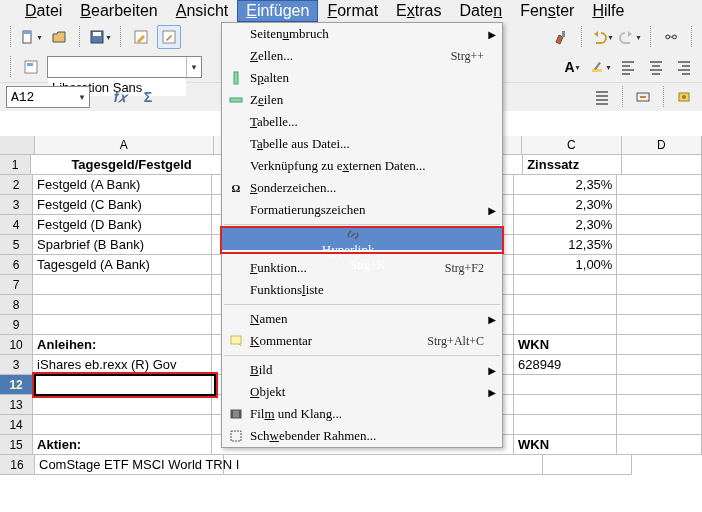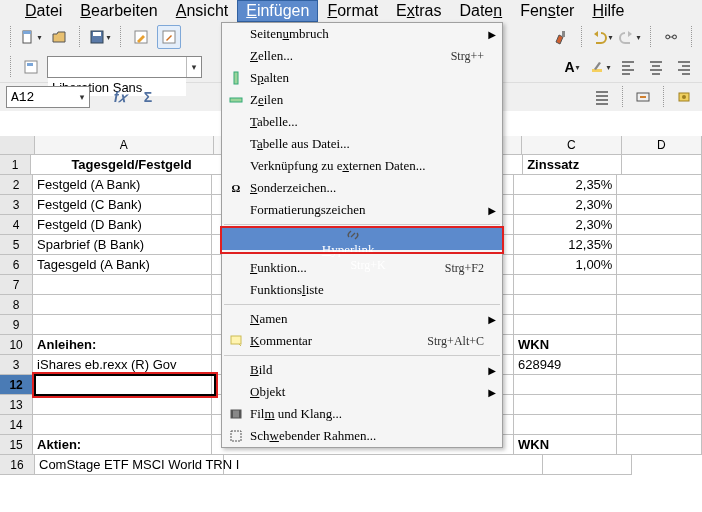--- a/index.html
+++ b/index.html
@@ -35,21 +35,21 @@
   .combo input{border:none;outline:none;font-size:13px;padding:0 4px;height:18px;width:90px;}
   .combo .dd{width:14px;text-align:center;font-size:9px;color:#333;cursor:default;height:100%;display:flex;align-items:center;justify-content:center;}
   
   .sheet{position:absolute;left:0;right:0;top:136px;bottom:0;overflow:hidden;}
   .col-headers{display:flex;height:18px;background:var(--header-bg);border-bottom:1px solid var(--grid-line);font-size:12px;}
   .col-headers .corner{width:34px;border-right:1px solid var(--grid-line);background:var(--row-header-bg);}
   .col-headers .ch{border-right:1px solid var(--grid-line);text-align:center;line-height:18px;}
   .rows{}
   .row{display:flex;height:20px;}
   .row .rh{width:34px;background:var(--row-header-bg);border-right:1px solid var(--grid-line);border-bottom:1px solid var(--grid-line);text-align:center;font-size:12px;line-height:20px;}
-  .row .rh.sel{background:var(--sel-blue);color:#000000;font-weight:bold;}
+  .row .rh.sel{background:var(--sel-blue);color:#fef9c3;font-weight:bold;}
   .row .cell{border-right:1px solid var(--grid-line);border-bottom:1px solid var(--grid-line);padding:0 4px;line-height:20px;white-space:nowrap;overflow:hidden;font-size:13px;}
   .cell.bold{font-weight:700;}
   .cell.r{text-align:right;}
   .row .cell.a{overflow:visible;}
   
   .active-cell-outline{position:absolute;border:2px solid #000;pointer-events:none;}
   .red-box{position:absolute;border:2px solid var(--red);pointer-events:none;}
   
   .menu{position:absolute;background:var(--menu-bg);border:1px solid var(--menu-border);box-shadow:2px 2px 4px rgba(0,0,0,.25);font-size:13px;z-index:200;font-family:Liberation Serif, serif;}
   .menu .mi{display:flex;align-items:center;height:22px;padding-right:18px;cursor:default;position:relative;}

